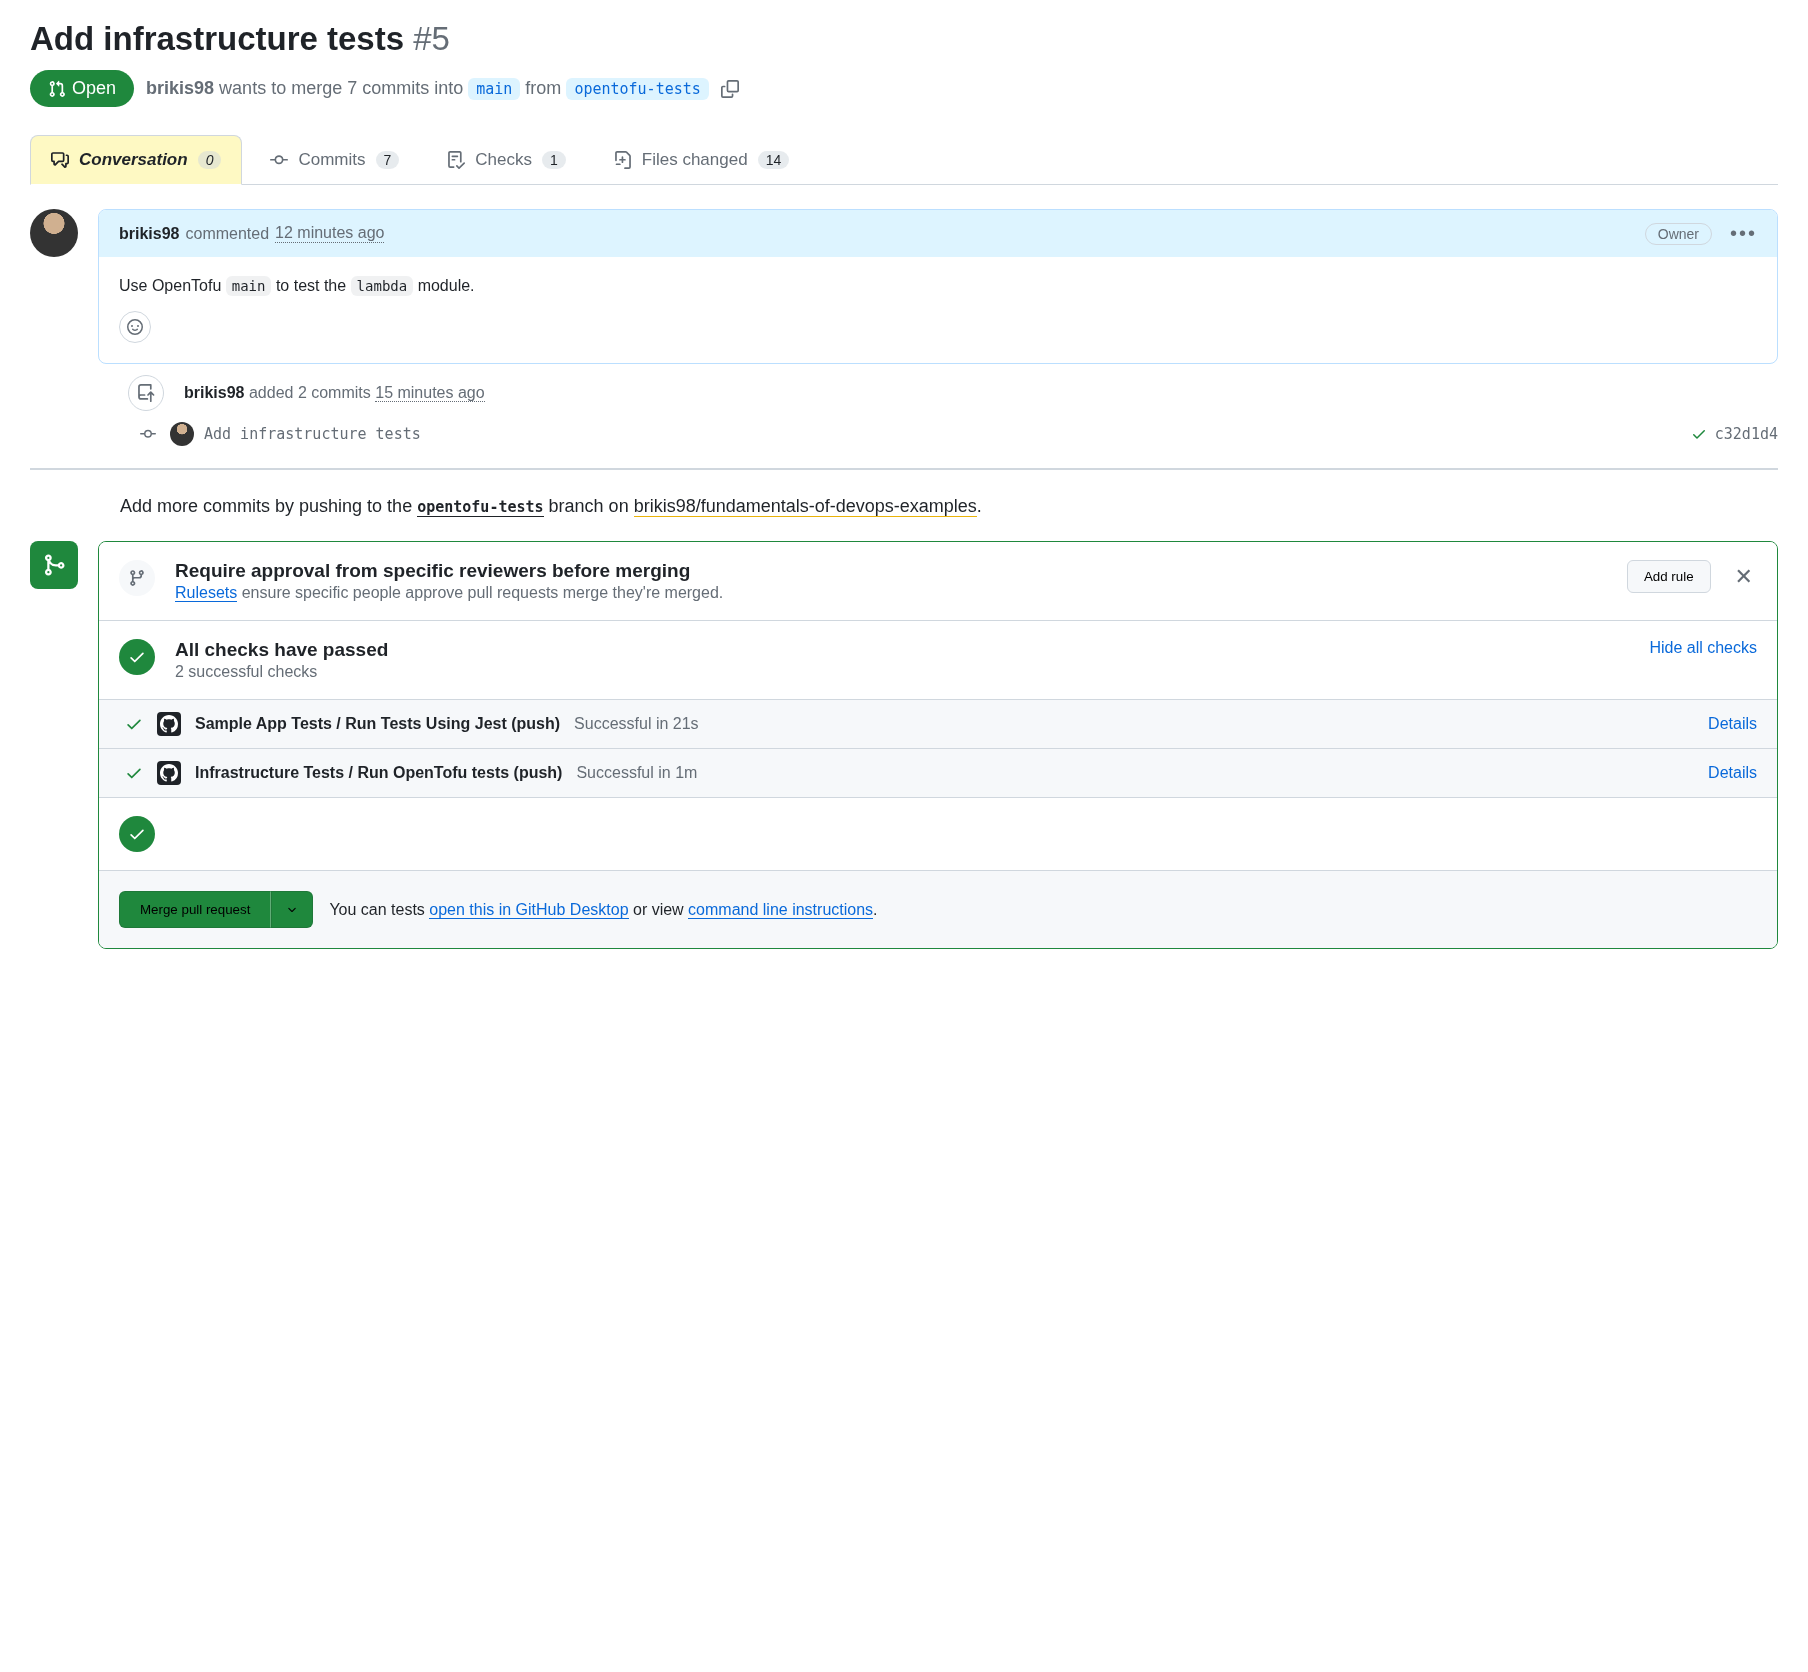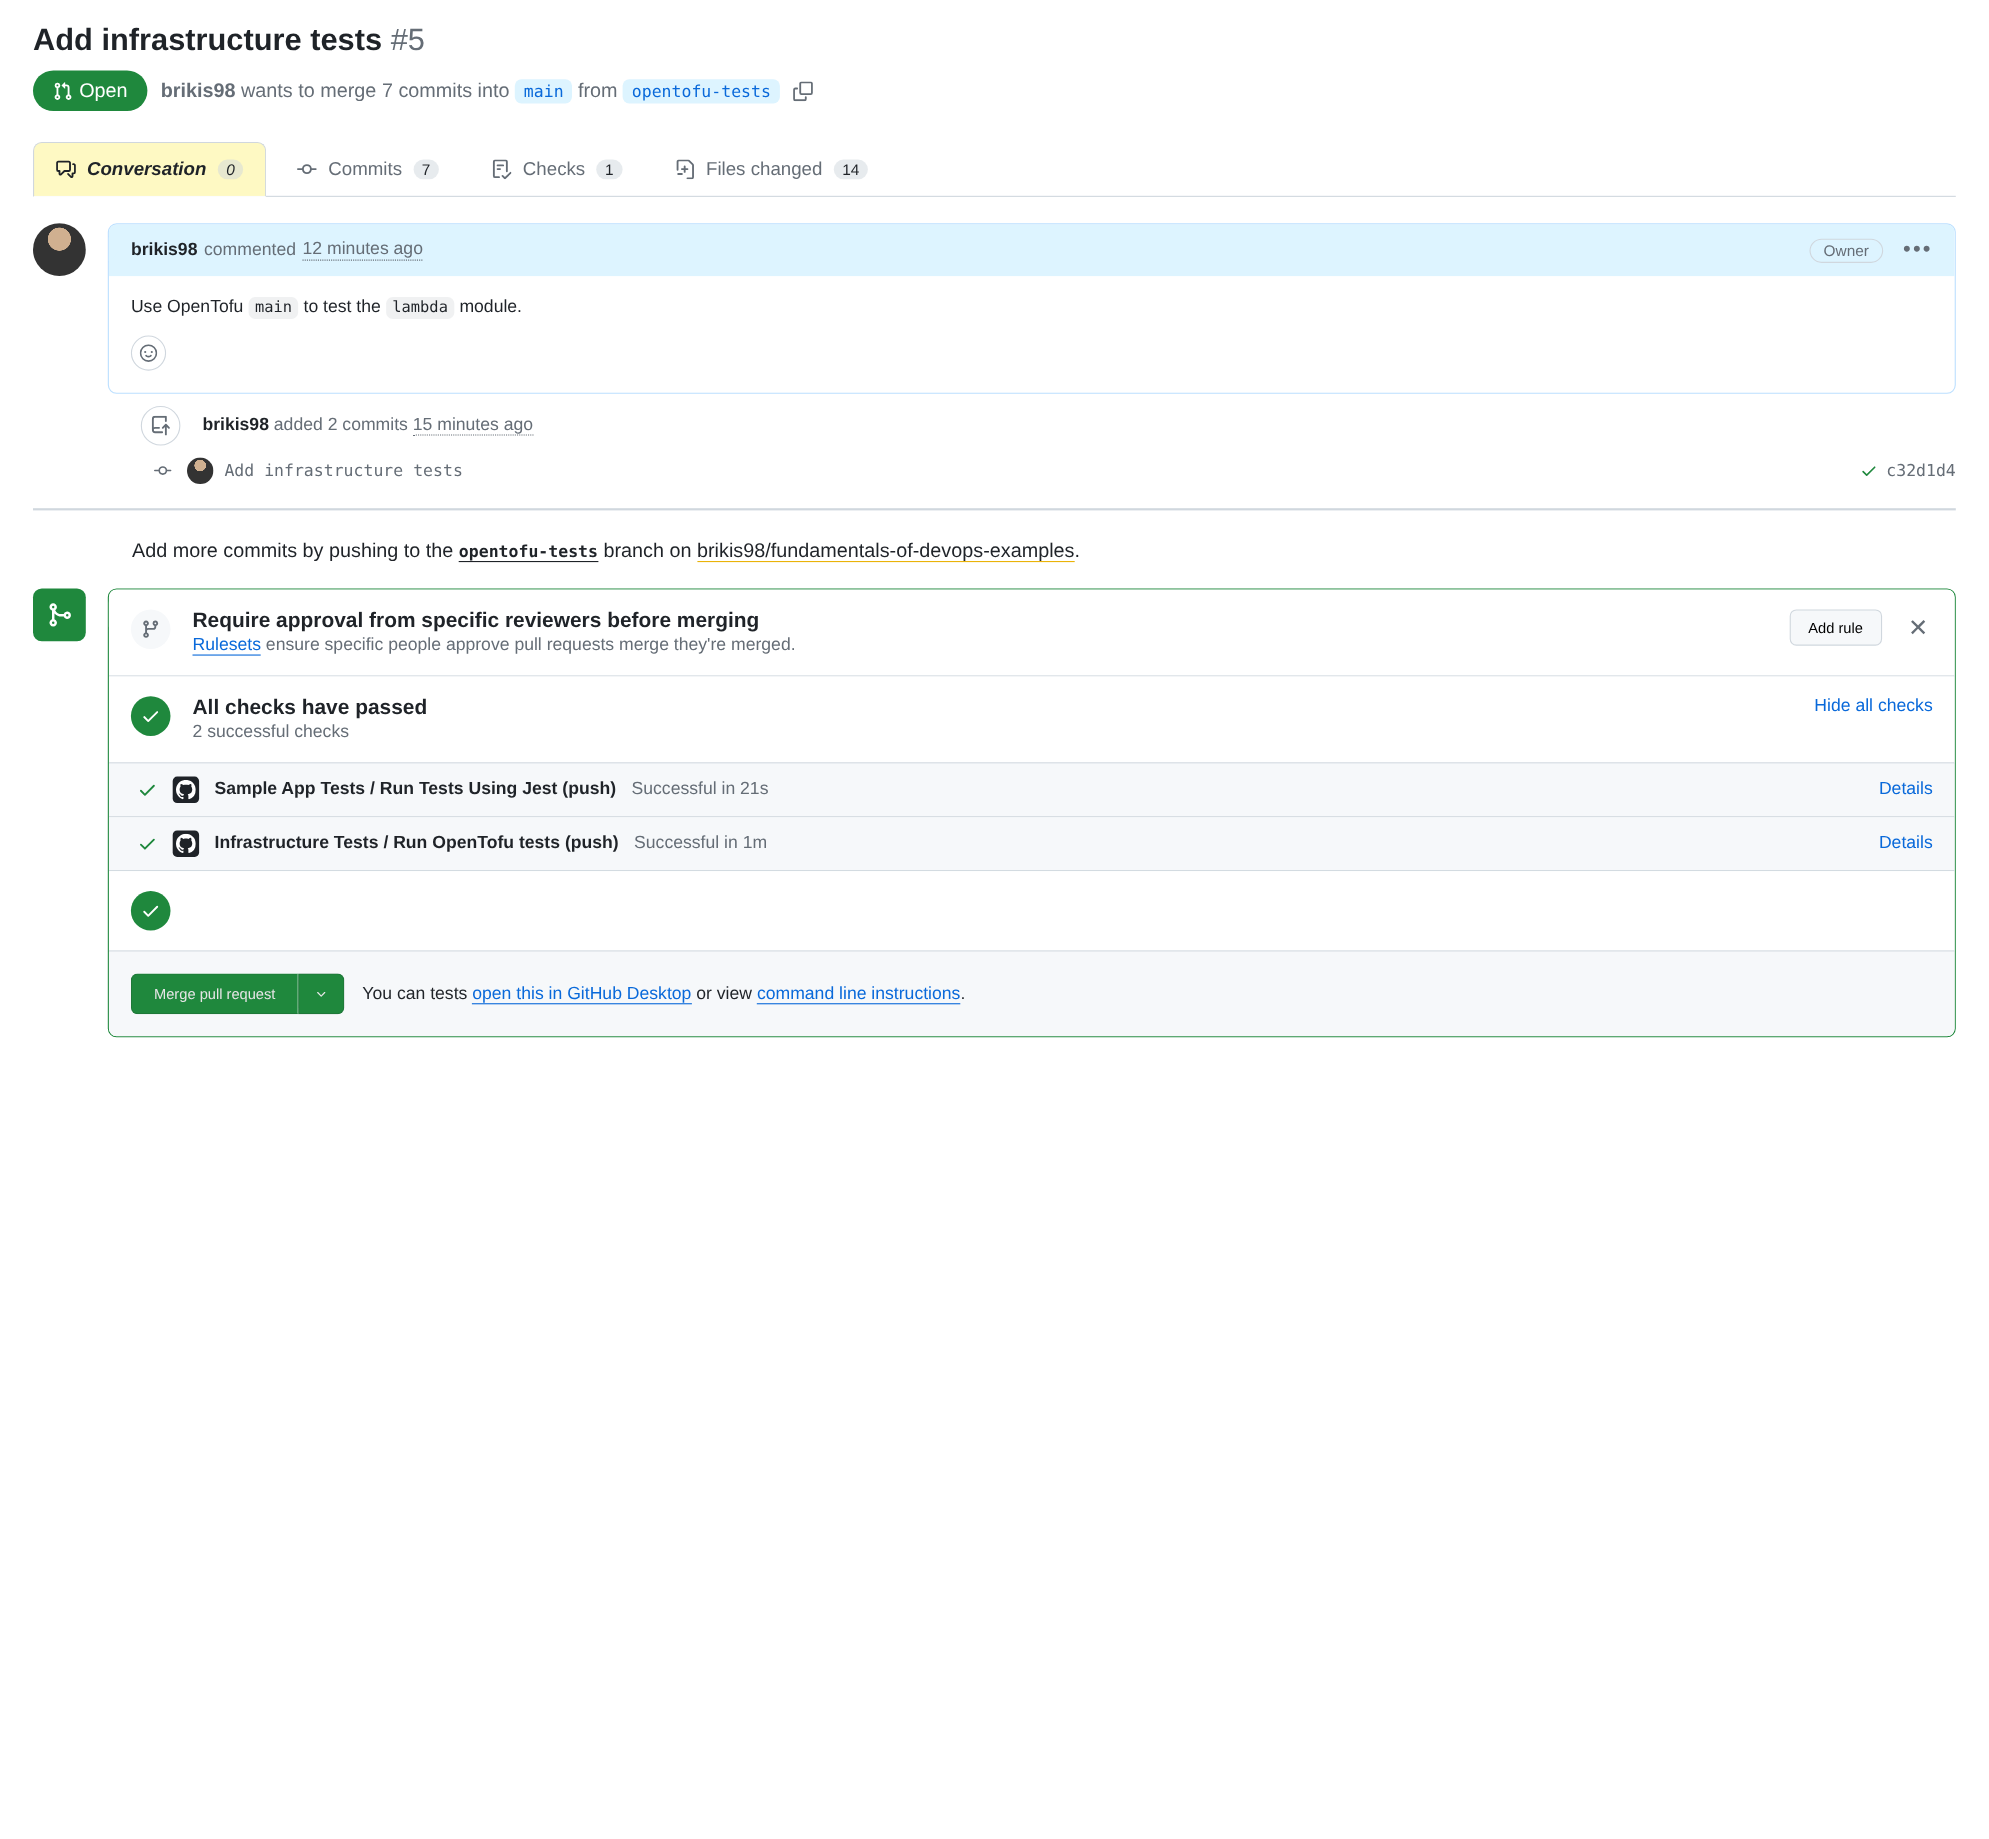--- a/index.html
+++ b/index.html
@@ -1,19 +1,19 @@
 <!DOCTYPE html>
 <html><head>
   <meta charset="utf-8">
   <style>
     * { box-sizing: border-box; margin: 0; padding: 0; }
     body { font-family: -apple-system, BlinkMacSystemFont, "Segoe UI", Helvetica, Arial, sans-serif; color: #1f2328; background: #fff; padding: 20px 30px; font-size: 16px; }
     
     
-    .pr-title { font-size: 28px; font-weight: 400; margin-bottom: 12px; }
+    .pr-title { font-size: 33px; font-weight: 400; margin-bottom: 12px; }
     .pr-title .title-text { font-weight: 600; }
     .pr-title .pr-number { color: #656d76; font-weight: 300; }
     
     
     .status-line { display: flex; align-items: center; gap: 12px; margin-bottom: 28px; font-size: 18px; }
     .status-badge { background: #1f883d; color: #fff; padding: 8px 18px; border-radius: 24px; display: flex; align-items: center; gap: 6px; font-weight: 500; }
     .status-line .author { color: #656d76; font-weight: 600; }
     .status-line .merge-text { color: #656d76; }
     .branch-badge { background: #ddf4ff; color: #0969da; padding: 2px 8px; border-radius: 6px; font-family: ui-monospace, SFMono-Regular, Menlo, monospace; font-size: 15px; }
     .copy-icon { color: #656d76; cursor: pointer; }
@@ -77,21 +77,21 @@
     
     .check-item { padding: 12px 20px 12px 26px; border-bottom: 1px solid #d0d7de; display: flex; align-items: center; gap: 14px; background: #f6f8fa; }
     .check-item .tick { color: #1f883d; }
     .gh-icon { width: 24px; height: 24px; border-radius: 4px; background: #1f2328; display: flex; align-items: center; justify-content: center; }
     .check-item .name { font-weight: 600; }
     .check-item .status { color: #656d76; }
     .check-item .details { margin-left: auto; color: #0969da; cursor: pointer; }
     
     .merge-footer { background: #f6f8fa; padding: 20px; display: flex; align-items: center; gap: 16px; }
     .btn-primary-group { display: flex; }
-    .btn-primary { background: #1f883d; color: #e5e5e5; border: 1px solid rgba(31,35,40,0.15); padding: 10px 20px; font-weight: 500; cursor: pointer; }
+    .btn-primary { background: #1f883d; color: #000000; border: 1px solid rgba(31,35,40,0.15); padding: 10px 20px; font-weight: 500; cursor: pointer; }
     .btn-primary.main { border-radius: 6px 0 0 6px; border-right: 1px solid rgba(255,255,255,0.3); }
     .btn-primary.caret { border-radius: 0 6px 6px 0; padding: 10px 14px; }
     
     svg { display: block; }
   </style>
 </head>
 <body>
 
 <h1 class="pr-title">
   <span class="title-text">Add infrastructure tests</span>

